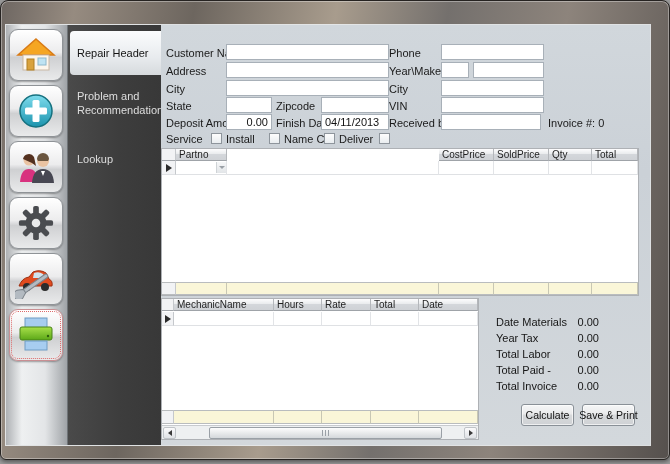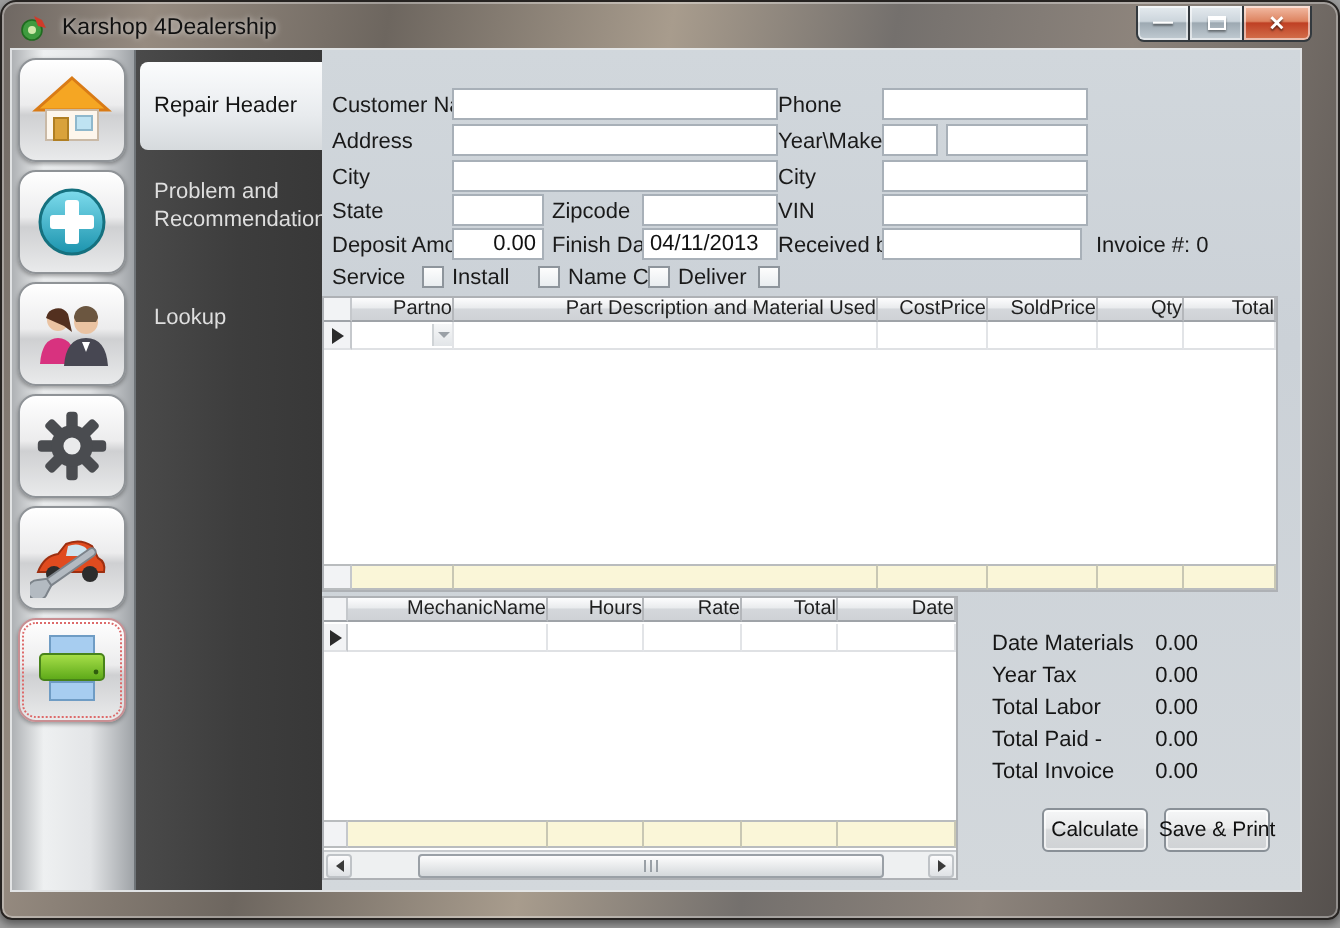--- a/index.html
+++ b/index.html
@@ -58,21 +58,21 @@
   .finput.right { text-align:right; }
   .invoice-text { position:absolute; font-size:11px; color:#1a1a1a; }
 
   .cbx { position:absolute; width:11px; height:11px; border:1px solid #8e959c;
     background:linear-gradient(180deg,#fdfdfd,#e9edf0); cursor:pointer; }
 
   
   .grid { position:absolute; background:#fff; border:1px solid #aeb1b5; }
   .gh { position:absolute; top:0; height:12px; background:linear-gradient(180deg,#fdfdfe 0%,#e9ebed 45%,#d4d7db 50%,#cfd2d6 100%);
     border-right:1px solid #b4b7bb; border-bottom:1px solid #9fa3a8; font-size:10px; line-height:12px; padding-left:3px;
-    color:#1f1f1f; white-space:nowrap; overflow:hidden;text-align:right; }
+    color:#1f1f1f; white-space:nowrap; overflow:hidden; }
   .cell { position:absolute; background:#fff; border-right:1px solid #e2e4e7; border-bottom:1px solid #dfe1e4; }
   .ycell { position:absolute; background:#faf6d8; border-right:1px solid #c8c7b4; border-top:1px solid #b9bcbe; border-bottom:1px solid #b9bcbe; }
   .selcell { background:#f2f3f5; border-right:1px solid #c5c8cc; }
   .rowmark { position:absolute; left:4px; top:3px; width:0; height:0;
     border-left:6px solid #2b2b2b; border-top:4px solid transparent; border-bottom:4px solid transparent; }
   .dropbtn { position:absolute; width:10px; height:11px; background:linear-gradient(180deg,#f6f7f8,#e2e5e8);
     border-left:1px solid #cfd3d6; display:flex; align-items:center; justify-content:center; cursor:pointer; }
   .dropbtn i { width:0; height:0; border-top:3px solid #9aa0a6; border-left:3px solid transparent; border-right:3px solid transparent; }
 
   
@@ -93,39 +93,20 @@
     background:linear-gradient(180deg,#f5f6f7 0%,#eaebec 45%,#d7d9db 50%,#cfd2d5 100%);
     box-shadow: inset 0 0 0 1px rgba(255,255,255,.65); font-size:10.5px; color:#111;
     display:flex; align-items:center; justify-content:center; cursor:pointer; font-family:"Liberation Sans",sans-serif; white-space:nowrap; }
 </style>
 </head>
 <body>
 
 <div class="desktop">
   <div class="window">
 
-    <div class="titlebar">
-      <svg class="app-icon" viewBox="0 0 14 14">
-        <circle cx="6" cy="8" r="5" fill="#3f9b3f" stroke="#1f6b1f" stroke-width="0.8"></circle>
-        <path d="M7,1 L11,3 L13,7 L9,6 Z" fill="#cf3b2a"></path>
-        <circle cx="6" cy="8" r="2" fill="#cfe8a9"></circle>
-      </svg>
-      <span class="title-text">Karshop 4Dealership</span>
-      <div class="winbtns">
-        <div class="winbtn min">
-            <span class="glyph-min">—</span>
-          </div>
-        <div class="winbtn max">
-            <span class="glyph-max"></span>
-          </div>
-        <div class="winbtn close">
-            <span class="glyph-close">✕</span>
-          </div>
-      </div>
-    </div>
 
     <div class="app">
 
       <div class="sidebar">
         <div class="side-btn" style="top:4px">
           <svg width="40" height="40" viewBox="0 0 40 40">
             <polygon points="20,4 38,20 2,20" fill="#f5a623" stroke="#d97b16" stroke-width="1.5"></polygon>
             <rect x="7" y="20" width="26" height="15" fill="#fdf6ec" stroke="#c9b9a6"></rect>
             <rect x="11" y="24" width="7" height="11" fill="#d9a23c" stroke="#b07f23"></rect>
             <rect x="22" y="23" width="8" height="7" fill="#bfe3f2" stroke="#8fb8cc"></rect>
@@ -238,21 +219,20 @@
         <span class="flabel" style="left:65px;top:108px">Install</span>
         <span class="cbx" style="left:108px;top:108px"></span>
         <span class="flabel" style="left:123px;top:108px">Name Call</span>
         <span class="cbx" style="left:163px;top:108px"></span>
         <span class="flabel" style="left:178px;top:108px">Deliver</span>
         <span class="cbx" style="left:218px;top:108px"></span>
 
         <div class="grid" style="left:0;top:123px;width:478px;height:148px">
           <div class="gh selcell" style="left:0;width:14px"></div>
           <div class="gh" style="left:14px;width:51px">Partno</div>
-          <div class="gh" style="left:65px;width:212px">Part Description and Material Used</div>
           <div class="gh" style="left:277px;width:55px">CostPrice</div>
           <div class="gh" style="left:332px;width:55px">SoldPrice</div>
           <div class="gh" style="left:387px;width:43px">Qty</div>
           <div class="gh" style="left:430px;width:46px">Total</div>
 
           <div class="cell selcell" style="left:0;top:12px;width:14px;height:14px">
             <span class="rowmark"></span>
           </div>
           <div class="cell" style="left:14px;top:12px;width:51px;height:14px">
             <span class="dropbtn" style="right:0;top:1px">

